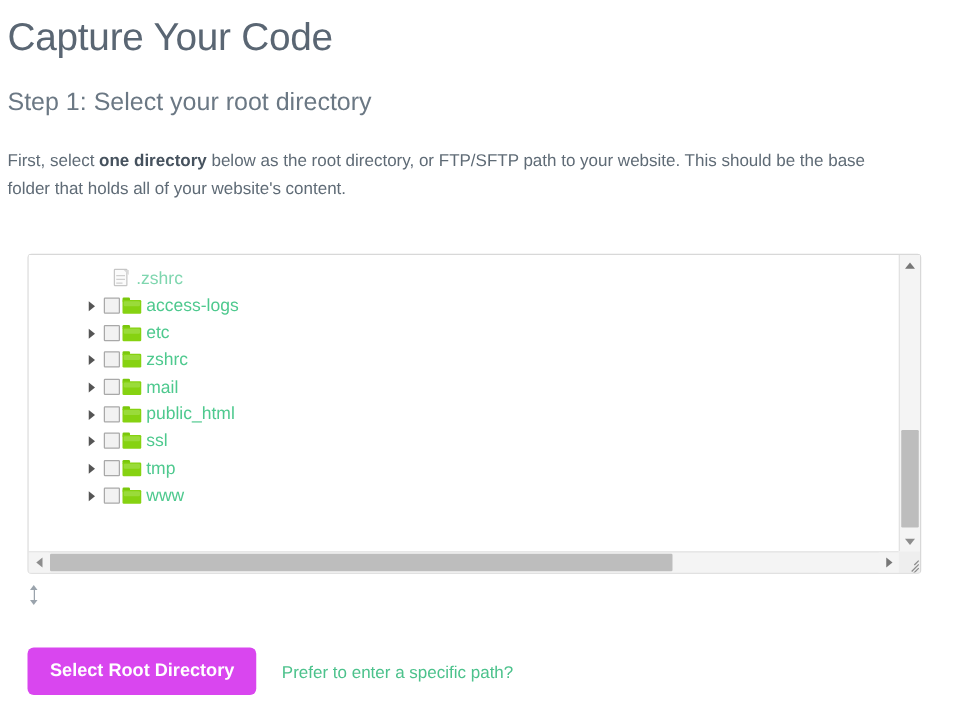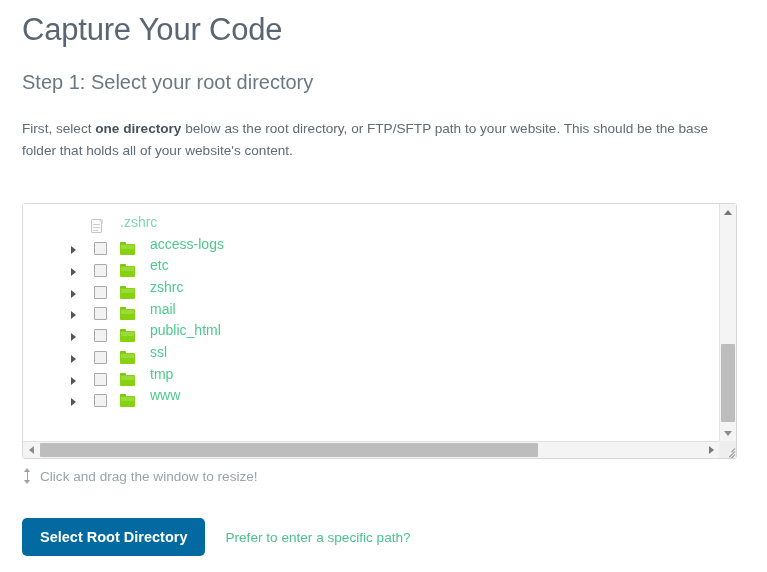--- a/index.html
+++ b/index.html
@@ -12,21 +12,21 @@
   }
   body {
     font-family: "Liberation Sans", sans-serif;
     -webkit-font-smoothing: antialiased;
   }
   .page {
     position: relative;
     width: 767px;
     height: 417px;
     box-sizing: border-box;
-    padding: 0 22px;
+    padding: 0 6px;
   }
 
   
   .page-title {
     margin: 0;
     padding-top: 8px;
     font-size: 31px;
     font-weight: 400;
     color: #5a6673;
     letter-spacing: -0.2px;
@@ -71,26 +71,25 @@
     overflow: hidden;
     background: #fff;
   }
   .tree-list {
     padding: 8px 0 0 0;
     margin: 0;
     list-style: none;
   }
   .tree-row {
     display: flex;
-    align-items: flex-end;
+    align-items: center;
     height: 21.7px;
     padding-left: 46px;
     box-sizing: border-box;
     white-space: nowrap;
-    gap: 11px;
   }
   .tree-row.file { padding-left: 68px; }
 
   .arrow {
     width: 11px;
     height: 11px;
     flex: 0 0 11px;
     position: relative;
     margin-right: 3px;
   }
@@ -326,21 +325,21 @@
   
   .actions {
     position: absolute;
     left: 22px;
     top: 518px;
     display: flex;
     align-items: center;
   }
   .primary-button {
     display: inline-block;
-    background: #0369a1;
+    background: #d946ef;
     color: #ffffff;
     font-size: 14.5px;
     font-weight: 700;
     border: none;
     border-radius: 5px;
     padding: 0 18px;
     height: 38px;
     line-height: 38px;
     cursor: pointer;
     font-family: "Liberation Sans", sans-serif;
@@ -480,21 +479,20 @@
     </div>
 
   </div>
 
   <div class="resize-hint">
     <span class="resize-hint-icon">
       <span class="up"></span>
         <span class="stem"></span>
         <span class="dn"></span>
     </span>
-    <span>Click and drag the window to resize!</span>
   </div>
 
   <div class="actions">
     <button class="primary-button">Select Root Directory</button>
     <a class="path-link" href="#">Prefer to enter a specific path?</a>
   </div>
 
 </div>
 
 </body></html>

